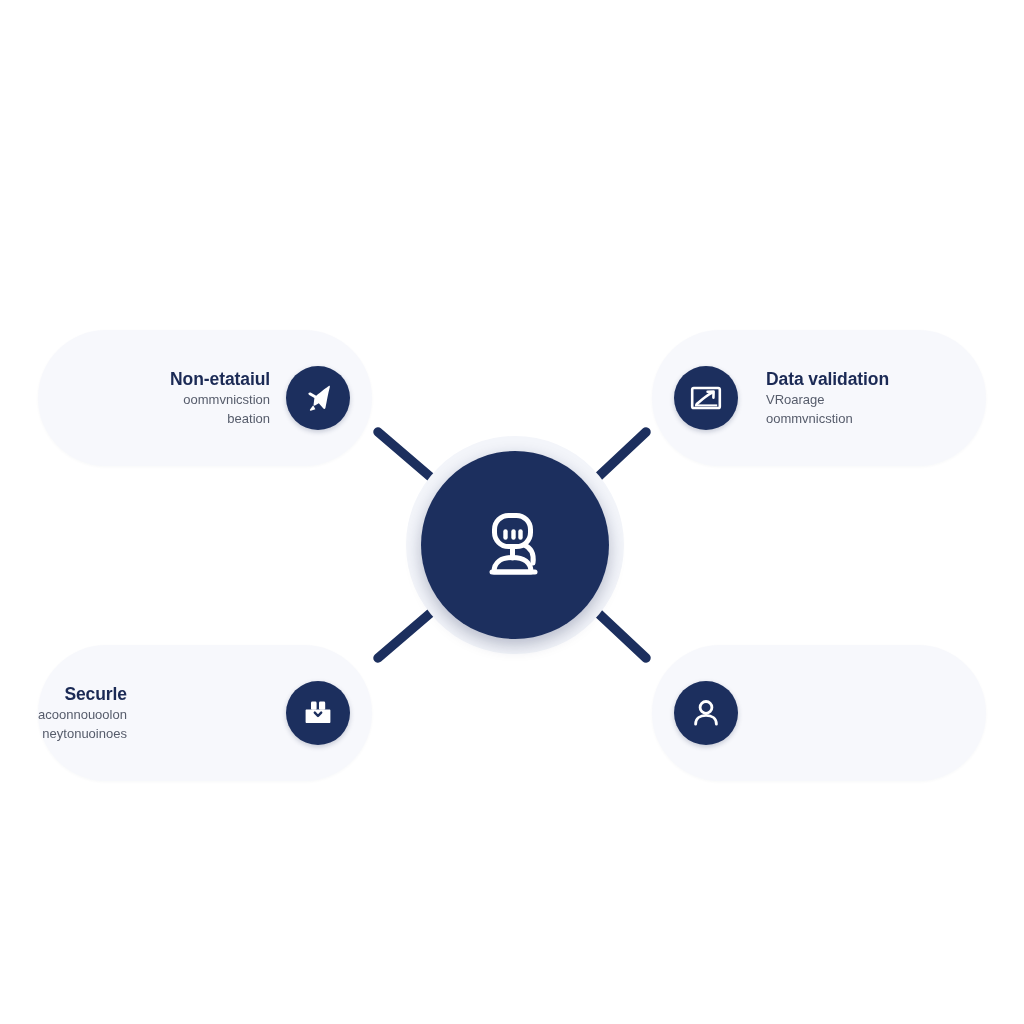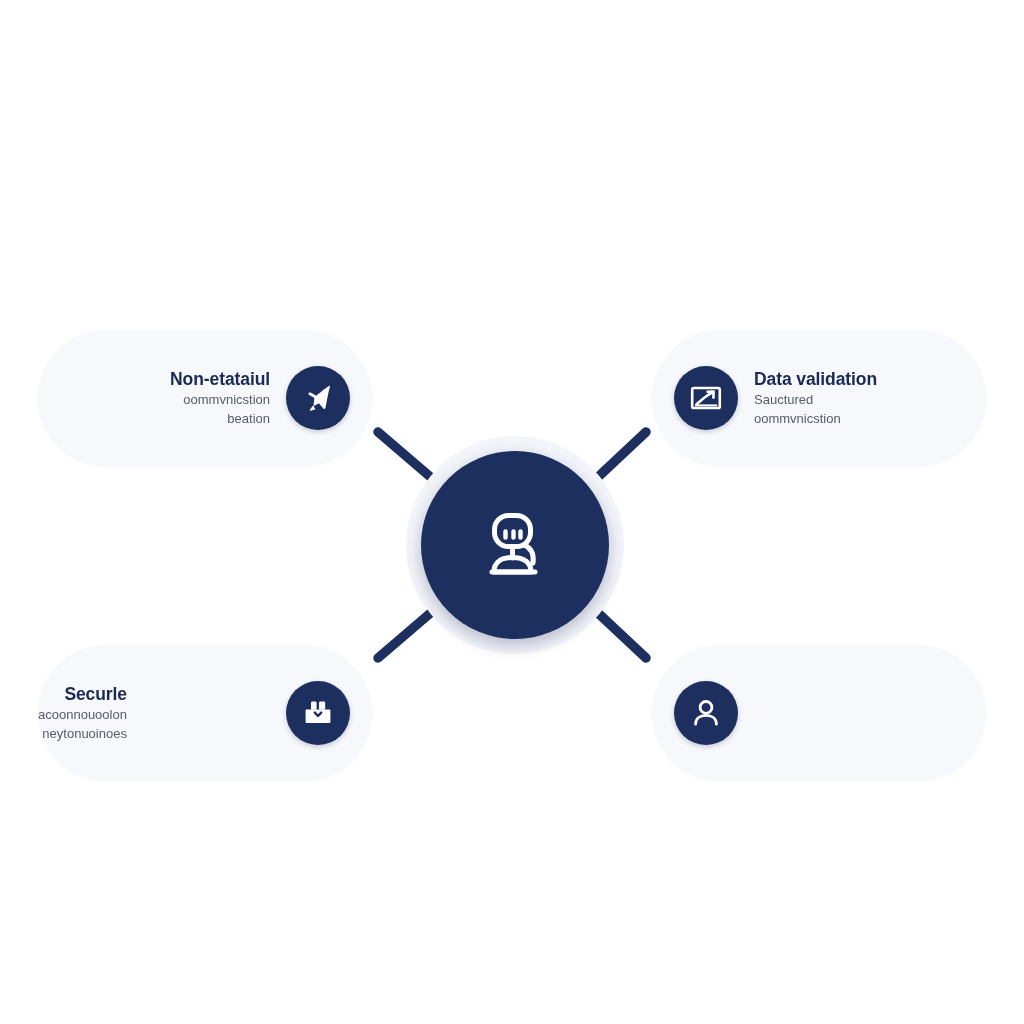--- a/index.html
+++ b/index.html
@@ -46,20 +46,21 @@
     justify-content: flex-end;
     padding-right: 22px;
   }
   .card-right {
     width: 334px;
     height: 136px;
     left: 652px;
     flex-direction: row;
     justify-content: flex-start;
     padding-left: 22px;
+    gap: 12px;
   }
   .row-top  { top: 330px; }
   .row-bot  { top: 645px; justify-content: space-between; }
 
   
   .badge {
     flex: 0 0 auto;
     width: 64px;
     height: 64px;
     border-radius: 50%;
@@ -159,21 +160,21 @@
     <div class="badge">
       <svg width="34" height="34" viewBox="0 0 34 34" aria-hidden="true">
         <rect x="3.2" y="7.0" width="27.6" height="20.0" rx="1.6" fill="none" stroke="#ffffff" stroke-width="2.6"></rect>
         <path d="M7.6 23.2 C12.0 19.4 16.6 15.0 23.6 11.4" fill="none" stroke="#ffffff" stroke-width="2.6" stroke-linecap="round"></path>
         <path d="M18.6 10.8 L24.6 10.6 L24.4 16.6" fill="none" stroke="#ffffff" stroke-width="2.6" stroke-linecap="round" stroke-linejoin="round"></path>
         <path d="M6.0 23.4 L28.2 23.4 L28.2 25.4 L6.0 25.4 Z" fill="#ffffff"></path>
       </svg>
     </div>
     <div class="txt txt-right">
       <div class="t-title">Data validation</div>
-      <div class="t-sub">Sauctured</div>
+      <div class="t-sub">VRoarage</div>
       <div class="t-sub">oommvnicstion</div>
     </div>
   </div>
 
   <div class="card card-left row-bot">
     <div class="txt txt-left">
       <div class="t-title">Securle</div>
       <div class="t-sub">acoonnouoolon</div>
       <div class="t-sub">neytonuoinoes</div>
     </div>

